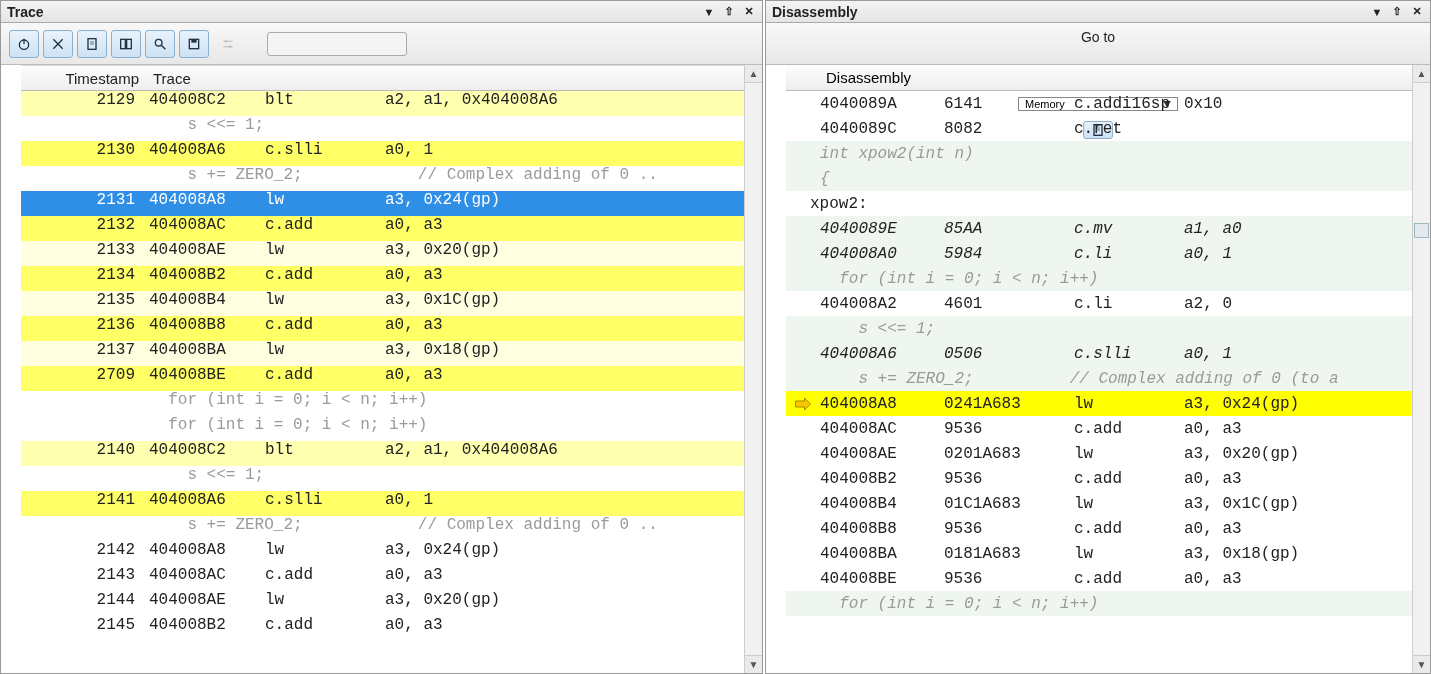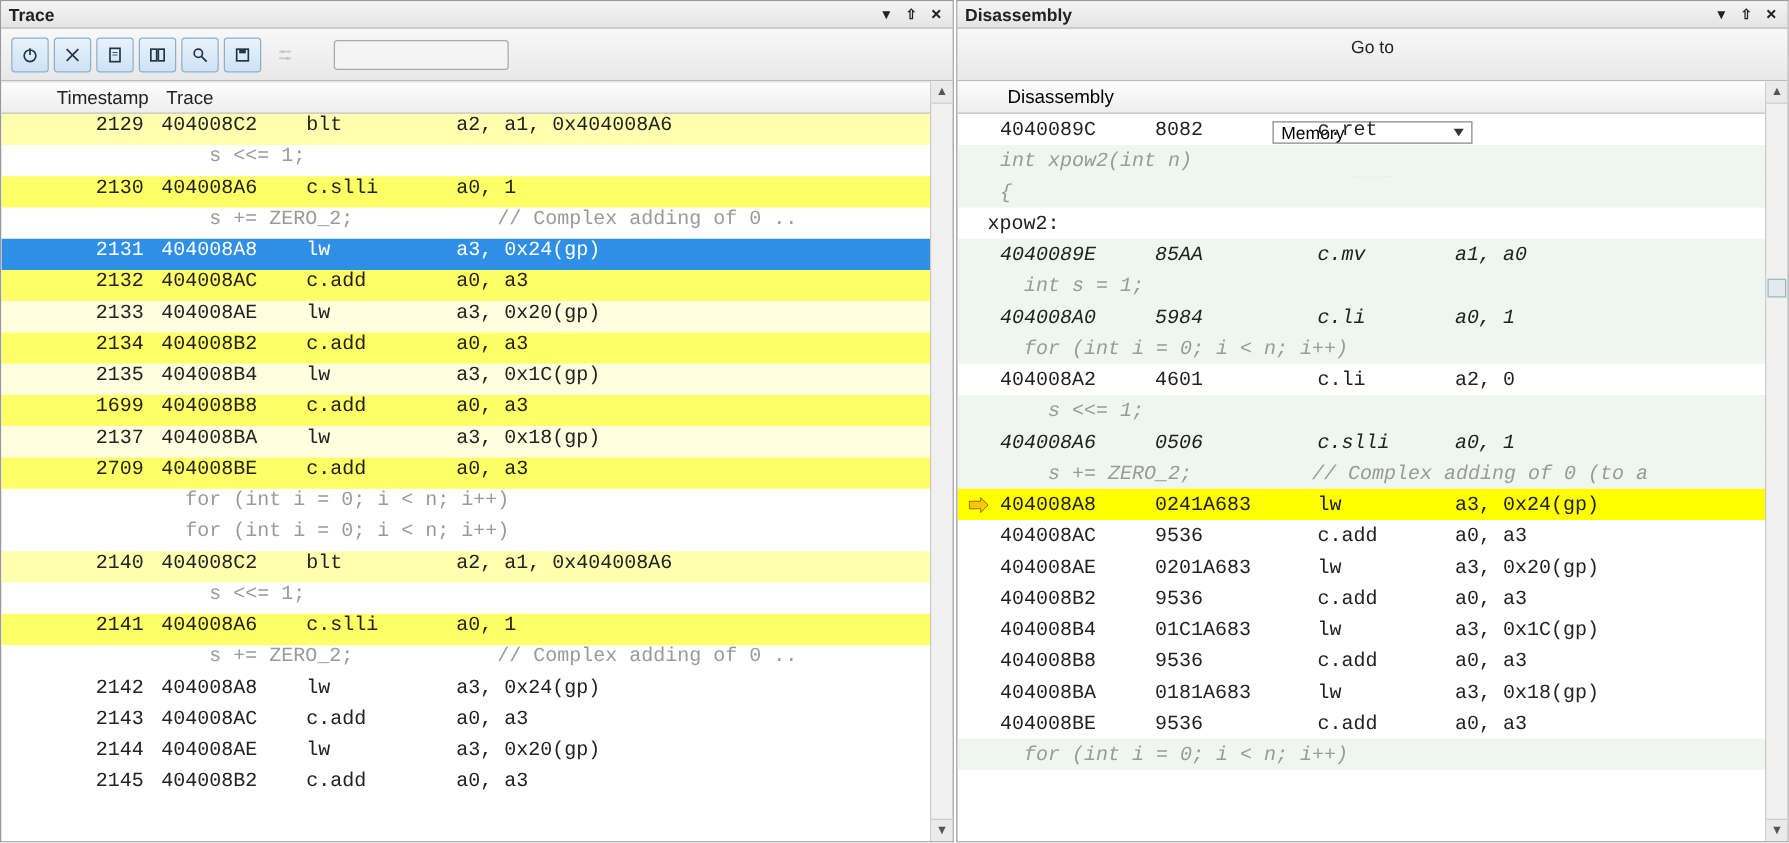--- a/index.html
+++ b/index.html
@@ -63,40 +63,41 @@
     margin-left: 20px;
   }
   .goto-row { display: flex; align-items: center; gap: 10px; padding: 6px 10px; background: linear-gradient(#f8f8f8, #e8e8e8); border-bottom: 1px solid #bbb; height: 42px; flex-direction: column; }
   .goto-label { color: #222; font-size: 14px; }
   .combo {
     height: 24px;
     border: 1px solid #888;
     background: #fff;
     padding: 0 22px 0 6px;
     position: relative;
-    font-size: 14px;
+    font-size: 11px;
     display: flex; align-items: center;
     cursor: pointer;
     margin-top: 15px;
   }
   .combo::after {
     content: "";
     position: absolute;
     right: 6px; top: 50%;
     width: 0; height: 0;
     border-left: 4px solid transparent;
     border-right: 4px solid transparent;
     border-top: 6px solid #333;
     transform: translateY(-50%);
   }
   .content {
     flex: 1;
     overflow: hidden;
     position: relative;
     display: flex;
+    margin-left: 20px;
   }
   .list-area {
     flex: 1;
     overflow: hidden;
     font-family: "Courier New", monospace;
     font-size: 16px;
   }
   .list-header {
     display: flex;
     border-bottom: 1px solid #bbb;
@@ -231,21 +232,21 @@
       <div class="rows" id="trace-rows">
           <div class="row hl-lyellow"><div class="gut"></div><div class="ts">2129</div><div class="addr">404008C2</div><div class="mn">blt</div><div class="ops">a2, a1, 0x404008A6</div></div>
           <div class="row src"><div class="gut"></div><div class="ts"></div><div class="srctext">    s &lt;&lt;= 1;</div></div>
           <div class="row hl-yellow"><div class="gut"></div><div class="ts">2130</div><div class="addr">404008A6</div><div class="mn">c.slli</div><div class="ops">a0, 1</div></div>
           <div class="row src"><div class="gut"></div><div class="ts"></div><div class="srctext">    s += ZERO_2;            // Complex adding of 0 ..</div></div>
           <div class="row hl-sel"><div class="gut"></div><div class="ts">2131</div><div class="addr">404008A8</div><div class="mn">lw</div><div class="ops">a3, 0x24(gp)</div></div>
           <div class="row hl-yellow"><div class="gut"></div><div class="ts">2132</div><div class="addr">404008AC</div><div class="mn">c.add</div><div class="ops">a0, a3</div></div>
           <div class="row hl-vly"><div class="gut"></div><div class="ts">2133</div><div class="addr">404008AE</div><div class="mn">lw</div><div class="ops">a3, 0x20(gp)</div></div>
           <div class="row hl-yellow"><div class="gut"></div><div class="ts">2134</div><div class="addr">404008B2</div><div class="mn">c.add</div><div class="ops">a0, a3</div></div>
           <div class="row hl-vly"><div class="gut"></div><div class="ts">2135</div><div class="addr">404008B4</div><div class="mn">lw</div><div class="ops">a3, 0x1C(gp)</div></div>
-          <div class="row hl-yellow"><div class="gut"></div><div class="ts">1699</div><div class="addr">404008B8</div><div class="mn">c.add</div><div class="ops">a0, a3</div></div>
+          <div class="row hl-yellow"><div class="gut"></div><div class="ts">2136</div><div class="addr">404008B8</div><div class="mn">c.add</div><div class="ops">a0, a3</div></div>
           <div class="row hl-vly"><div class="gut"></div><div class="ts">2137</div><div class="addr">404008BA</div><div class="mn">lw</div><div class="ops">a3, 0x18(gp)</div></div>
           <div class="row hl-yellow"><div class="gut"></div><div class="ts">2709</div><div class="addr">404008BE</div><div class="mn">c.add</div><div class="ops">a0, a3</div></div>
           <div class="row src"><div class="gut"></div><div class="ts"></div><div class="srctext">  for (int i = 0; i &lt; n; i++)</div></div>
           <div class="row src"><div class="gut"></div><div class="ts"></div><div class="srctext">  for (int i = 0; i &lt; n; i++)</div></div>
           <div class="row hl-lyellow"><div class="gut"></div><div class="ts">2140</div><div class="addr">404008C2</div><div class="mn">blt</div><div class="ops">a2, a1, 0x404008A6</div></div>
           <div class="row src"><div class="gut"></div><div class="ts"></div><div class="srctext">    s &lt;&lt;= 1;</div></div>
           <div class="row hl-yellow"><div class="gut"></div><div class="ts">2141</div><div class="addr">404008A6</div><div class="mn">c.slli</div><div class="ops">a0, 1</div></div>
           <div class="row src"><div class="gut"></div><div class="ts"></div><div class="srctext">    s += ZERO_2;            // Complex adding of 0 ..</div></div>
           <div class="row"><div class="gut"></div><div class="ts">2142</div><div class="addr">404008A8</div><div class="mn">lw</div><div class="ops">a3, 0x24(gp)</div></div>
           <div class="row"><div class="gut"></div><div class="ts">2143</div><div class="addr">404008AC</div><div class="mn">c.add</div><div class="ops">a0, a3</div></div>
@@ -282,26 +283,26 @@
           <rect x="6" y="4" width="12" height="16" fill="none" stroke="#234" stroke-width="2"></rect>
           <line x1="9" y1="9" x2="15" y2="9" stroke="#234"></line>
           <line x1="9" y1="12" x2="15" y2="12" stroke="#234"></line>
         </svg>
     </div>
   </div>
   <div class="content">
     <div class="dis-area">
       <div class="dis-header">Disassembly</div>
       <div class="rows" id="dis-rows">
+          <div class="drow"><div class="dgut"></div><div class="daddr">4040089A</div><div class="dopc">6141</div><div class="dmn">c.addi16sp</div><div class="dops">0x10</div></div>
           <div class="drow"><div class="dgut"></div><div class="daddr">4040089C</div><div class="dopc">8082</div><div class="dmn">c.ret</div><div class="dops"></div></div>
           <div class="drow bg-green src"><div class="dgut"></div><div class="srctext" style="color: rgb(154, 154, 154);">int xpow2(int n)</div></div>
           <div class="drow bg-green src"><div class="dgut"></div><div class="srctext" style="color: rgb(154, 154, 154);">{</div></div>
           <div class="drow src"><div class="dgut"></div><div class="srctext" style="color: rgb(34, 34, 34); margin-left: -10px;">xpow2:</div></div>
           <div class="drow bg-green"><div class="dgut"></div><div class="daddr">4040089E</div><div class="dopc">85AA</div><div class="dmn">c.mv</div><div class="dops">a1, a0</div></div>
-          <div class="drow bg-green src"><div class="dgut"></div><div class="srctext" style="color: rgb(154, 154, 154);">  int s = 1;</div></div>
           <div class="drow bg-green"><div class="dgut"></div><div class="daddr">404008A0</div><div class="dopc">5984</div><div class="dmn">c.li</div><div class="dops">a0, 1</div></div>
           <div class="drow bg-green src"><div class="dgut"></div><div class="srctext" style="color: rgb(154, 154, 154);">  for (int i = 0; i &lt; n; i++)</div></div>
           <div class="drow"><div class="dgut"></div><div class="daddr">404008A2</div><div class="dopc">4601</div><div class="dmn">c.li</div><div class="dops">a2, 0</div></div>
           <div class="drow bg-green src"><div class="dgut"></div><div class="srctext" style="color: rgb(154, 154, 154);">    s &lt;&lt;= 1;</div></div>
           <div class="drow bg-green"><div class="dgut"></div><div class="daddr">404008A6</div><div class="dopc">0506</div><div class="dmn">c.slli</div><div class="dops">a0, 1</div></div>
           <div class="drow bg-green src"><div class="dgut"></div><div class="srctext" style="color: rgb(154, 154, 154);">    s += ZERO_2;          // Complex adding of 0 (to a</div></div>
           <div class="drow hl-cur"><div class="dgut"><svg class="arrow-icon" viewBox="0 0 24 16">
                 <path d="M2 4 L14 4 L14 0 L22 8 L14 16 L14 12 L2 12 Z" fill="#f7c800" stroke="#8a6d00" stroke-width="1"></path>
               </svg></div><div class="daddr">404008A8</div><div class="dopc">0241A683</div><div class="dmn">lw</div><div class="dops">a3, 0x24(gp)</div></div>
           <div class="drow"><div class="dgut"></div><div class="daddr">404008AC</div><div class="dopc">9536</div><div class="dmn">c.add</div><div class="dops">a0, a3</div></div>

